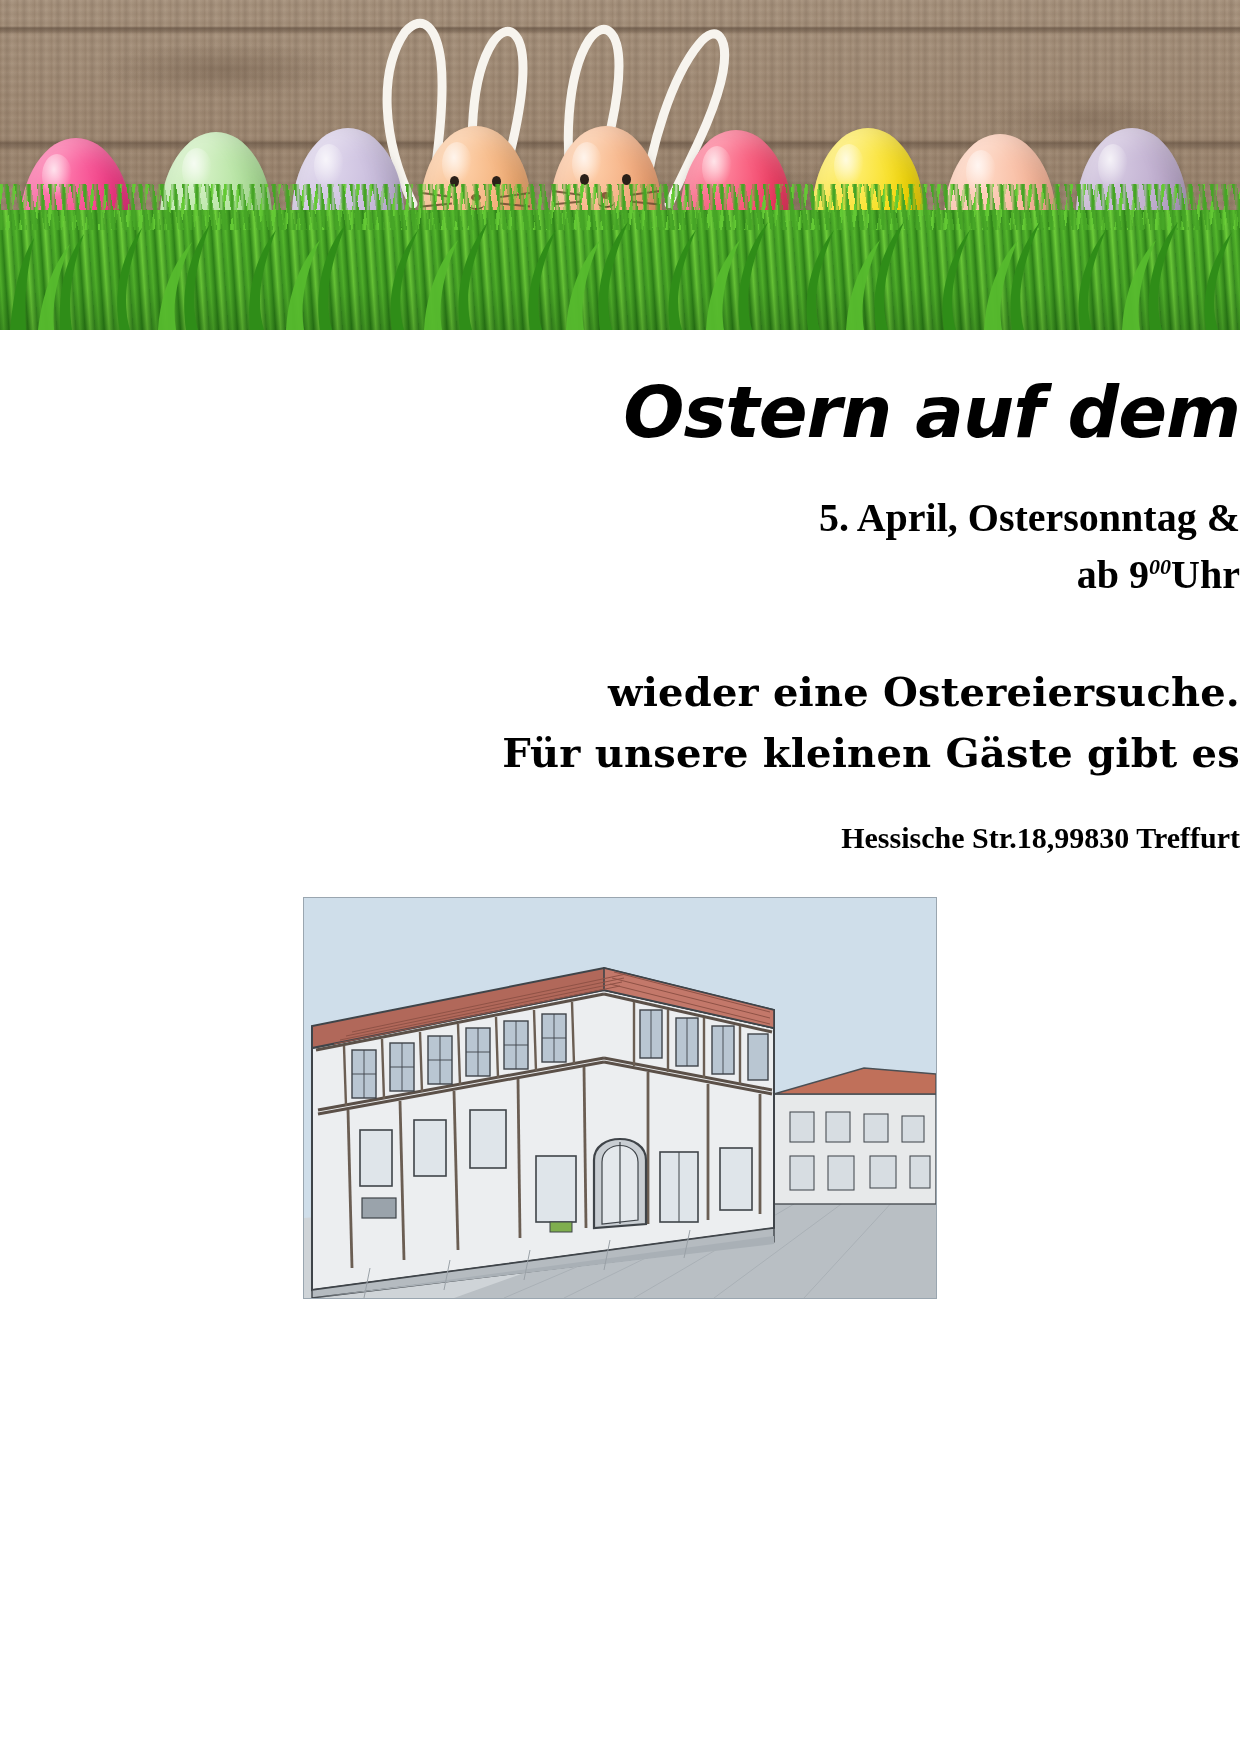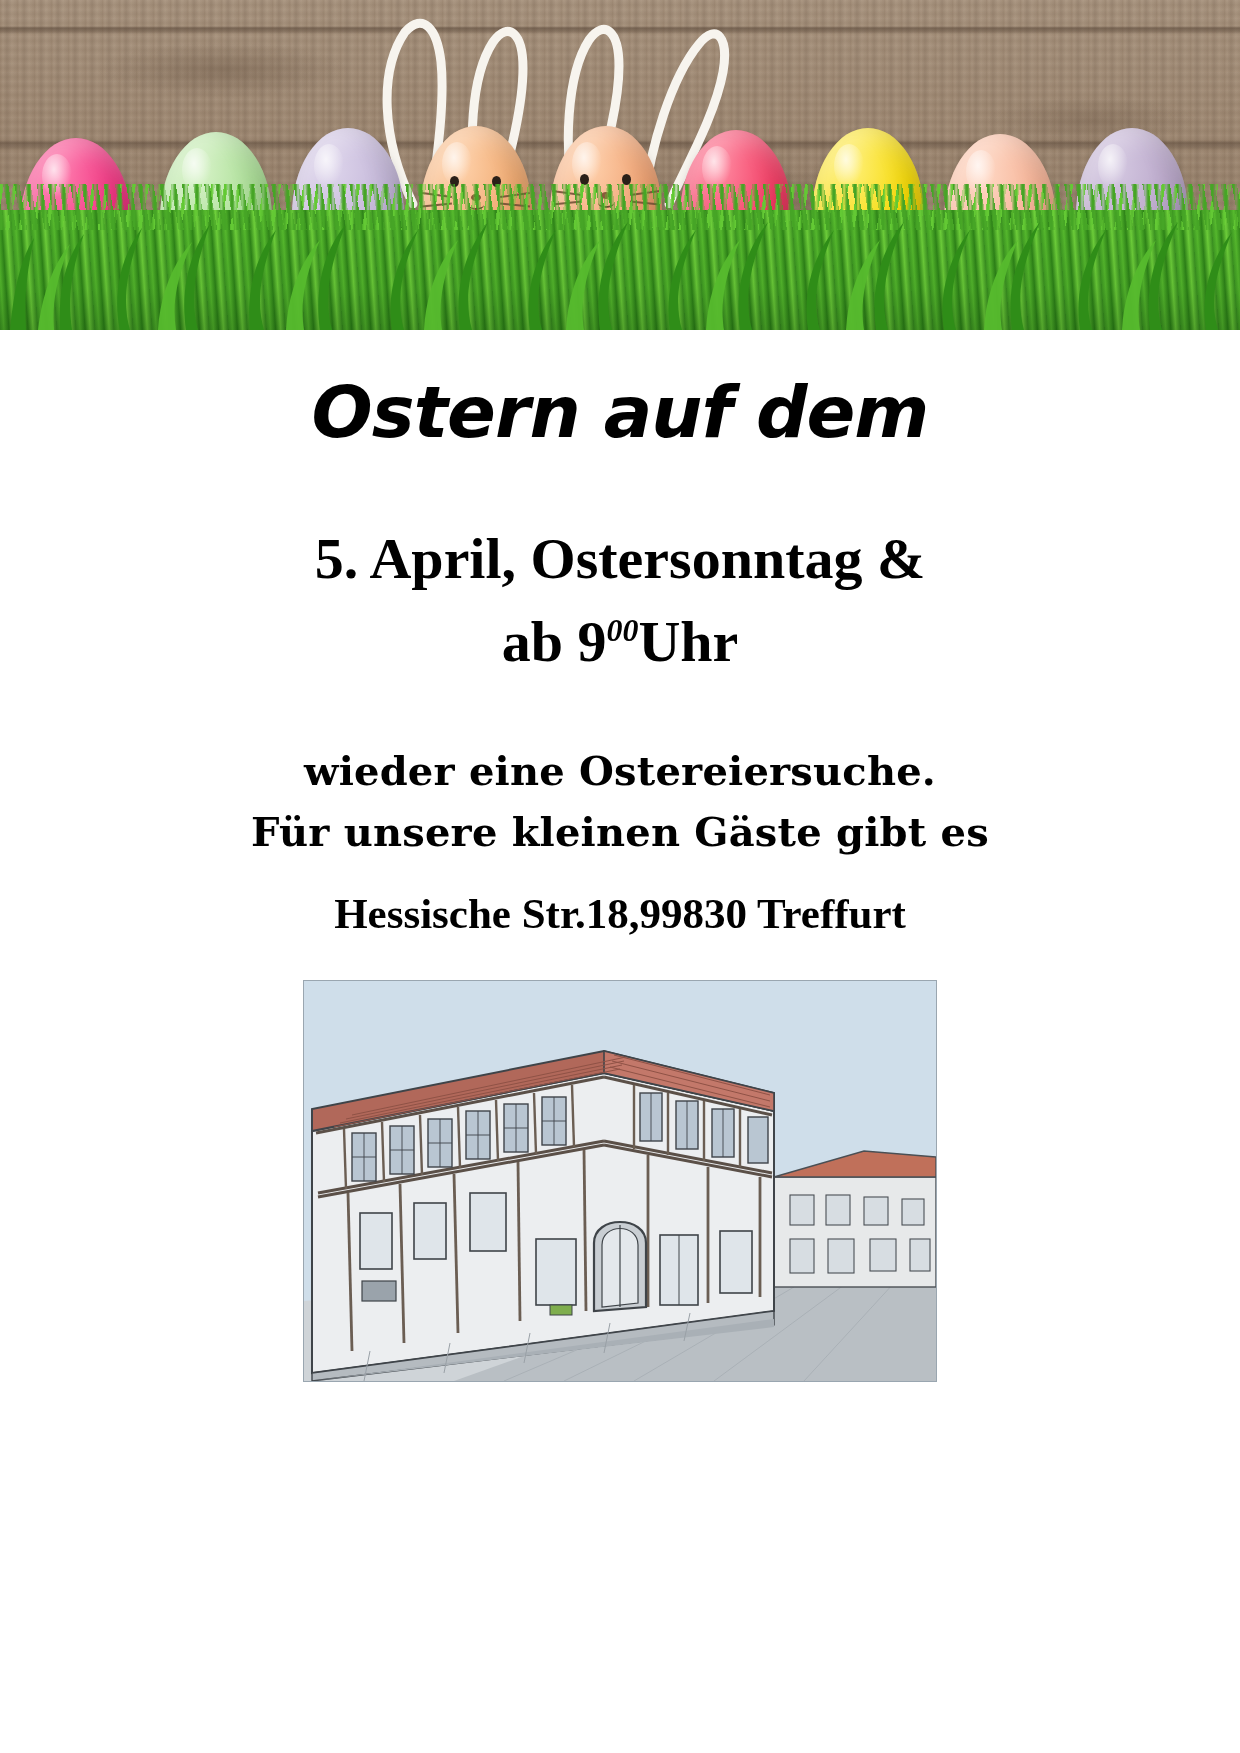--- a/index.html
+++ b/index.html
@@ -130,61 +130,61 @@
   .grass-front{
     position:absolute; left:0; right:0; bottom:0; height:150px;
     pointer-events:none;
   }
 
   
   .poster {
     position: relative;
     width: 1240px;
     padding-top: 18px;
-    text-align: center;
+    text-align: right;
     background: #fff;
   }
   .title {
     font-family: "DejaVu Sans", sans-serif;
     font-weight: 700;
     font-style: italic;
     font-size: 72px;
     line-height: 1.28;
     letter-spacing: -1px;
     color: #000;
     margin: 18px 0 0 0;
   }
   .dates {
-    margin-top: 60px;
+    margin-top: 32px;
     font-family: "Liberation Serif", serif;
     font-weight: 700;
-    font-size: 58px;
+    font-size: 40px;
     line-height: 1.42;
     color: #000;
   }
   .dates .time sup {
     font-size: 0.55em;
     vertical-align: super;
     line-height: 0;
     font-style: italic;
   }
   .offer {
     margin-top: 58px;
     font-family: "DejaVu Serif", serif;
     font-weight: 700;
     font-size: 40px;
     line-height: 1.52;
     color: #000;
   }
   .offer .line2 { letter-spacing: 0.2px; }
   .address {
-    margin-top: 27px;
+    margin-top: 38px;
     font-family: "Liberation Serif", serif;
     font-weight: 700;
-    font-size: 43px;
+    font-size: 30px;
     color: #000;
   }
 
   
   .photo-wrap {
     margin: 42px auto 0 auto;
     width: 632px; height: 400px;
     position: relative;
     overflow: hidden;
     background: #cfd9e2;

